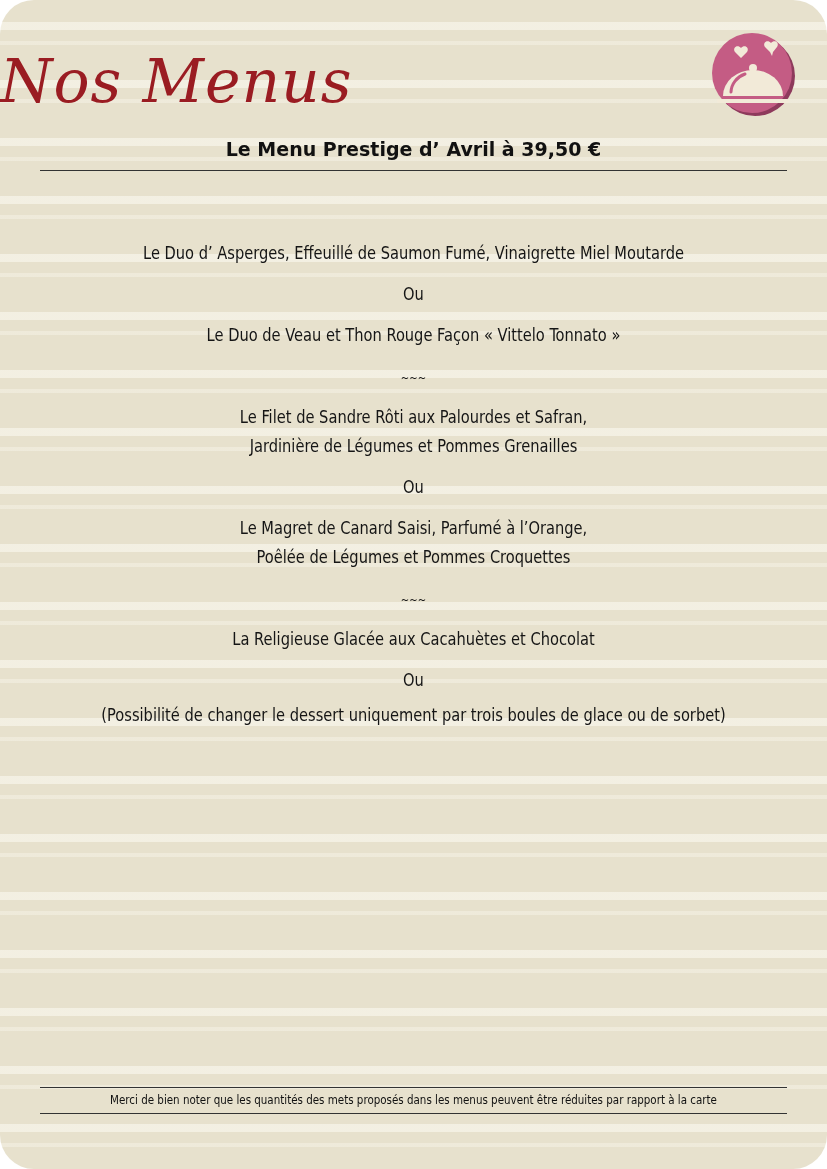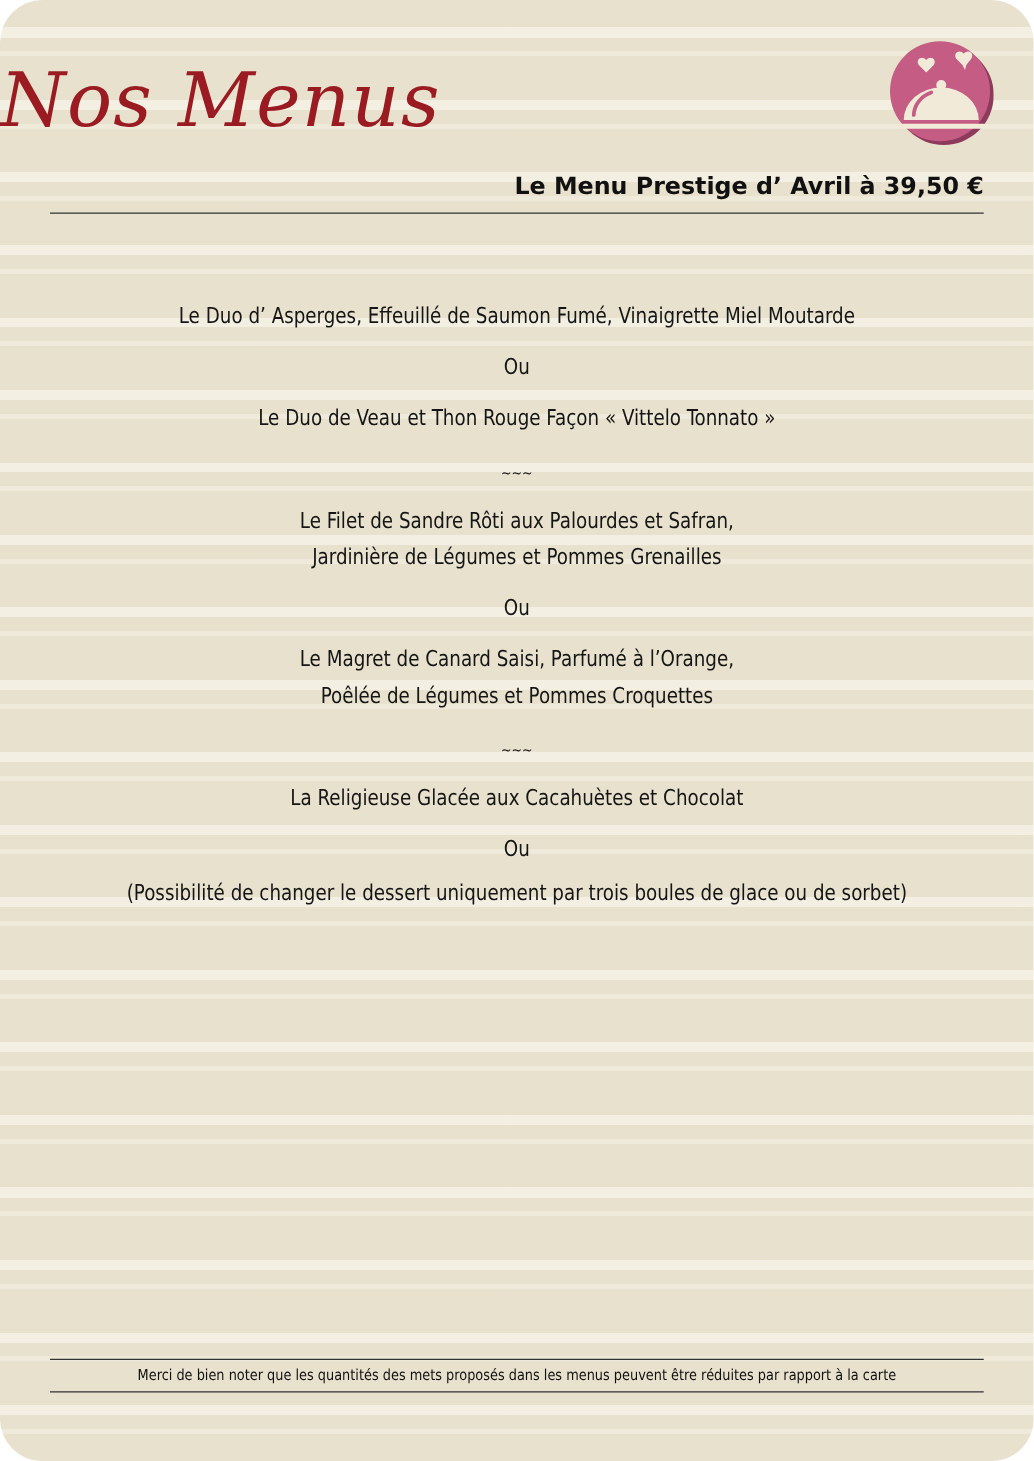--- a/index.html
+++ b/index.html
@@ -18,21 +18,21 @@
     }
     .title {
       position: absolute; left: 0; right: 0; top: 30px; 
       font-family: "DejaVu Serif", serif; font-style: italic;
       font-size: 60px; color: #9a1c22; letter-spacing: 1px; margin-top: 16px;
     }
     .logo {
       position: absolute; left: 711px; top: 32px; width: 84px; height: 84px;
     }
     .subtitle {
-      position: absolute; left: 40px; width: 747px; top: 138px; text-align: right;
+      position: absolute; left: 40px; width: 747px; top: 138px; text-align: center;
       font-family: "DejaVu Sans", sans-serif; font-weight: bold; font-size: 19px;
       color: #111;
     }
     .rule { position: absolute; left: 40px; width: 747px; height: 1px; background: #333; }
     .menu {
       position: absolute; left: 30px; width: 767px; top: 243px;
       font-family: "DejaVu Sans Condensed", "DejaVu Sans", sans-serif;
       font-size: 17.5px; color: #151515; text-align: center;
     }
     .line { position: absolute; left: 0; right: 0; white-space: nowrap; transform: scaleX(0.93); }

